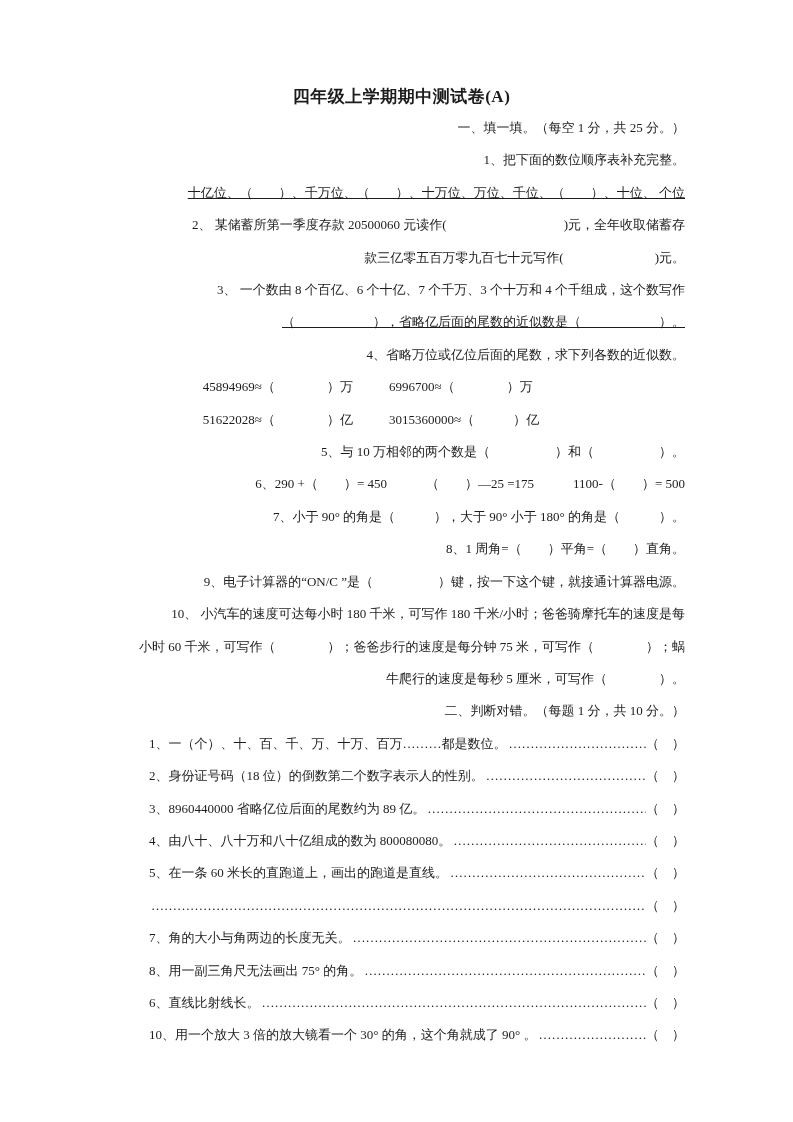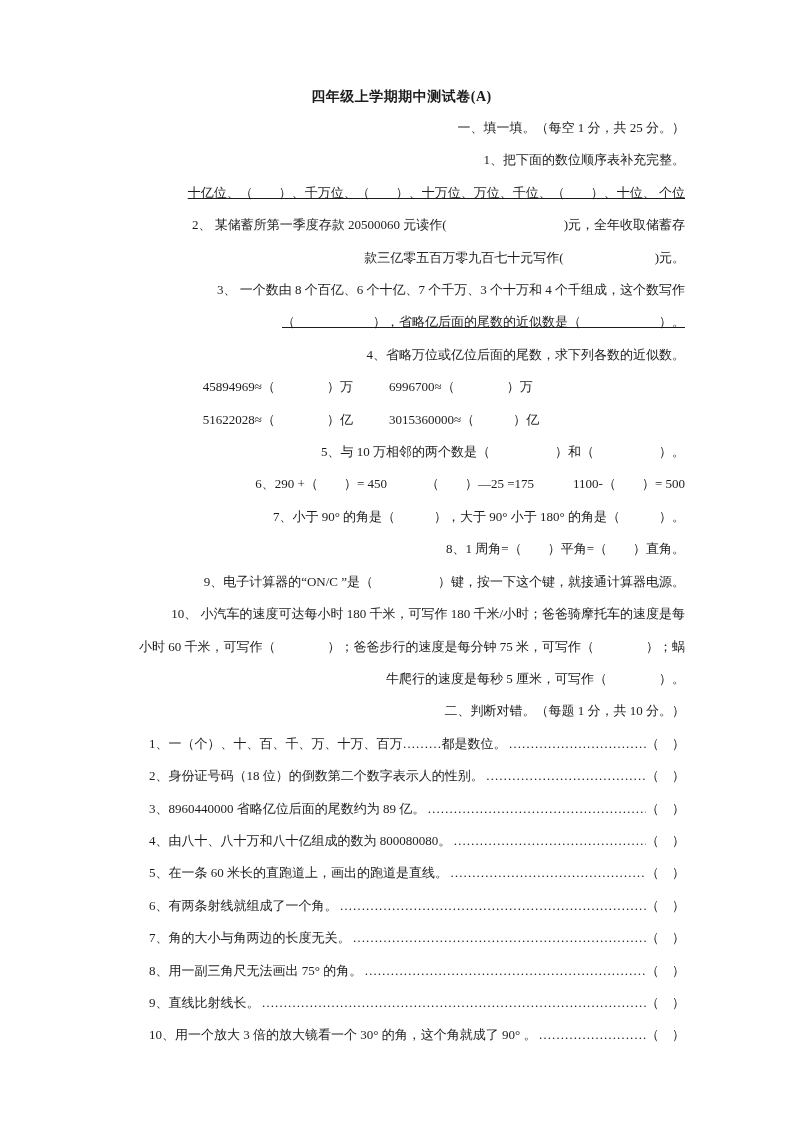--- a/index.html
+++ b/index.html
@@ -13,21 +13,21 @@
     color:#1c1c1c;
     font-family:"Liberation Serif","DejaVu Serif",serif;
     font-size:13px;
     overflow:hidden;
   }
   .content {
     padding:84px 108px 0 118px;
   }
   .doc-title {
     text-align:center;
-    font-size:14px;
+    font-size:17px;
     font-weight:bold;
     line-height:26px;
     margin-bottom:2px;
     letter-spacing:0.5px;
   }
   .line {
     line-height:32.4px;
     white-space:pre;
     text-align:right;
   }
@@ -107,36 +107,35 @@
         <span class="j-text">4、由八十、八十万和八十亿组成的数为 800080080。</span>
         <span class="j-leader">………………………………………………………………………………………………………………………………</span>
         <span class="j-bracket">（　）</span>
       </div>
     <div class="j-row">
         <span class="j-text">5、在一条 60 米长的直跑道上，画出的跑道是直线。</span>
         <span class="j-leader">………………………………………………………………………………………………………………………………</span>
         <span class="j-bracket">（　）</span>
       </div>
     <div class="j-row">
-        <span class="j-text">6、有两条射线就组成了一个角。</span>
         <span class="j-leader">………………………………………………………………………………………………………………………………</span>
         <span class="j-bracket">（　）</span>
       </div>
     <div class="j-row">
         <span class="j-text">7、角的大小与角两边的长度无关。</span>
         <span class="j-leader">………………………………………………………………………………………………………………………………</span>
         <span class="j-bracket">（　）</span>
       </div>
     <div class="j-row">
         <span class="j-text">8、用一副三角尺无法画出 75° 的角。</span>
         <span class="j-leader">………………………………………………………………………………………………………………………………</span>
         <span class="j-bracket">（　）</span>
       </div>
     <div class="j-row">
-        <span class="j-text">9、直线比射线长。</span>
+        <span class="j-text">6、直线比射线长。</span>
         <span class="j-leader">………………………………………………………………………………………………………………………………</span>
         <span class="j-bracket">（　）</span>
       </div>
     <div class="j-row">
         <span class="j-text">10、用一个放大 3 倍的放大镜看一个 30° 的角，这个角就成了 90° 。</span>
         <span class="j-leader">………………………………………………………………………………………………………………………………</span>
         <span class="j-bracket">（　）</span>
       </div>
 
   </div>

